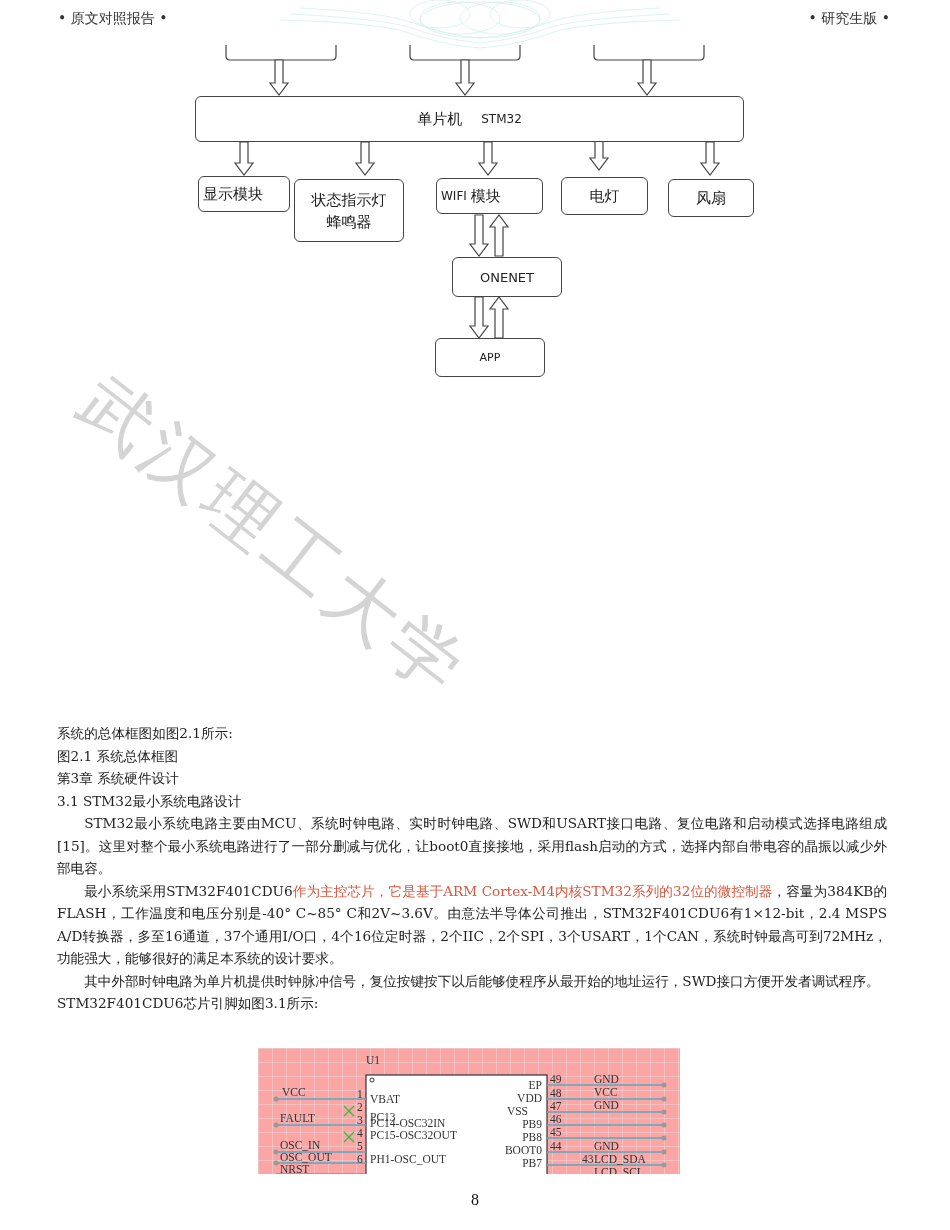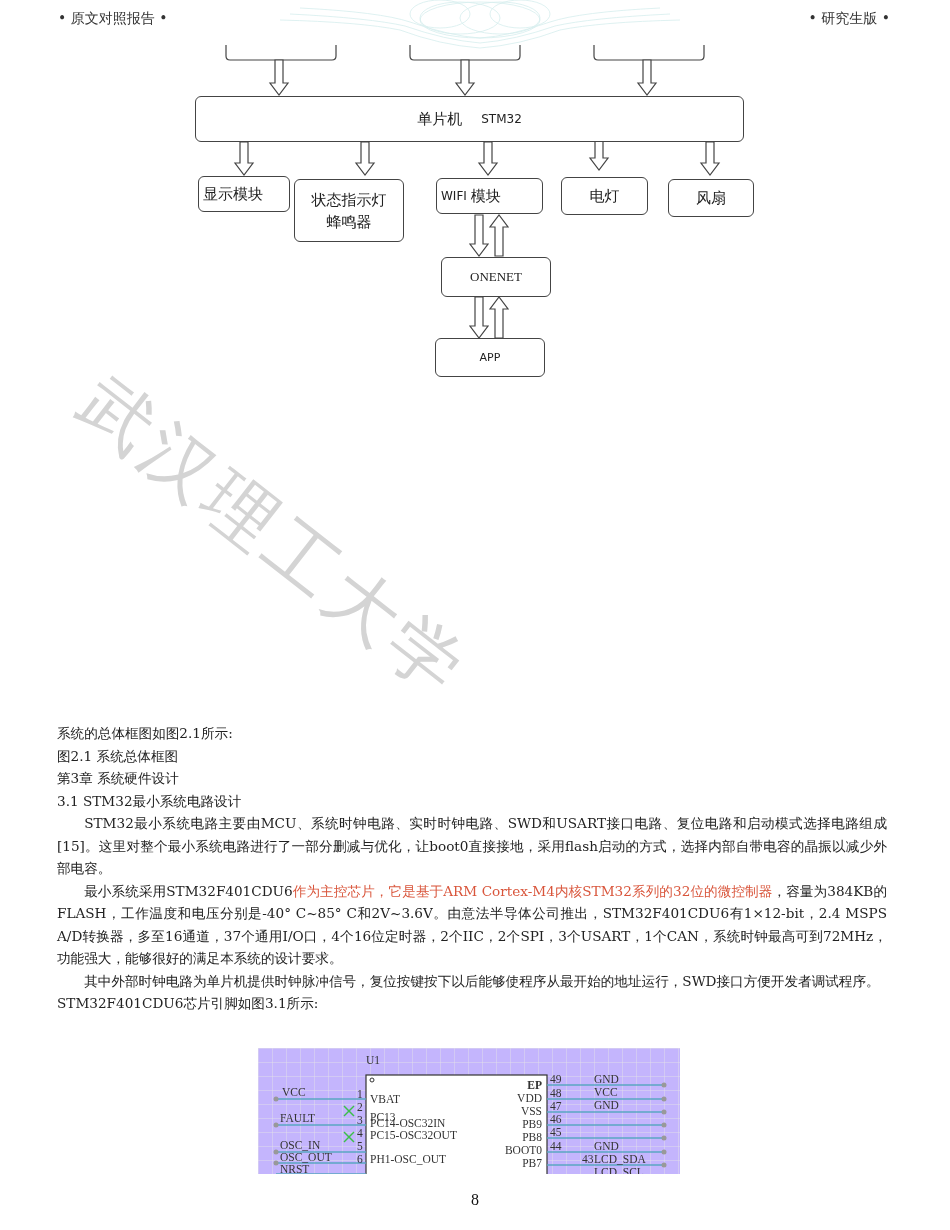--- a/index.html
+++ b/index.html
@@ -21,21 +21,21 @@
   .watermark { position: absolute; left: 118px; top: 355px; font-size: 72px; color: #d4d4d4;
                transform: rotate(38deg); transform-origin: left top; letter-spacing: 6px;
                font-family: "DejaVu Sans", sans-serif; font-weight: 300; white-space: nowrap; }
 
   .text { position: absolute; left: 57px; width: 830px; font-size: 13.6px; line-height: 22.5px; color: #222;
           font-family: "DejaVu Serif", "Liberation Serif", serif; }
   .para { text-indent: 2em; margin: 0; text-align: justify; }
   .line { margin: 0; }
   .red { color: #d9553b; }
 
-  .schem { position: absolute; left: 258px; top: 1048px; width: 422px; height: 126px; background: #c4b5fd;
+  .schem { position: absolute; left: 258px; top: 1048px; width: 422px; height: 126px; background: #fca5a5;
            overflow: hidden; font-family: "Liberation Serif", "DejaVu Serif", serif; font-size: 11.5px; color: #333; }
   .pagenum { position: absolute; left: 0; width: 950px; top: 1191px; text-align: center; font-size: 16px;
              font-family: "Liberation Serif", "DejaVu Serif", serif; color: #111; }
 </style>
 </head>
 <body>
 
 <div class="hdr hdr-left">• 原文对照报告 •</div>
 <div class="hdr hdr-right">• 研究生版 •</div>
 <svg class="guilloche" viewBox="0 0 400 55">
@@ -97,21 +97,21 @@
   </div>
 
   <div class="box" style="left:561px;top:177px;width:85px;height:36px;">
     <span>电灯</span>
   </div>
 
   <div class="box" style="left:668px;top:179px;width:84px;height:36px;">
     <span>风扇</span>
   </div>
 
-  <div class="box" style="left:441px;top:257px;width:108px;height:38px;font-family:Liberation Serif, serif;">
+  <div class="box" style="left:452px;top:257px;width:108px;height:38px;">
     <span class="small" style="font-size:13px">ONENET</span>
   </div>
 
   <div class="box" style="left:435px;top:338px;width:108px;height:37px;">
     <span class="small" style="font-size:11px">APP</span>
   </div>
 </div>
 
 <div class="watermark">武汉理工大学</div>
 
@@ -194,23 +194,23 @@
   <span style="position:absolute;left:99px;top:92px;">5</span>
   <span style="position:absolute;left:99px;top:105px;">6</span>
 
   <span style="position:absolute;left:112px;top:45px;">VBAT</span>
   <span style="position:absolute;left:112px;top:57px;margin-top:6px;">PC13</span>
   <span style="position:absolute;left:112px;top:69px;">PC14-OSC32IN</span>
   <span style="position:absolute;left:112px;top:81px;">PC15-OSC32OUT</span>
   <span style="position:absolute;left:112px;top:100px;margin-top:28px;">PH0-OSC_IN</span>
   <span style="position:absolute;left:112px;top:105px;">PH1-OSC_OUT</span>
 
-  <span style="position:absolute;right:138px;top:31px;font-weight:bold;">EP</span>
+  <span style="position:absolute;right:138px;top:31px;">EP</span>
   <span style="position:absolute;right:138px;top:44px;">VDD</span>
-  <span style="position:absolute;right:138px;top:57px;margin-left:36px;">VSS</span>
+  <span style="position:absolute;right:152px;top:57px;margin-left:36px;">VSS</span>
   <span style="position:absolute;right:138px;top:70px;">PB9</span>
   <span style="position:absolute;right:138px;top:83px;">PB8</span>
   <span style="position:absolute;right:138px;top:96px;">BOOT0</span>
   <span style="position:absolute;right:138px;top:109px;">PB7</span>
 
   <span style="position:absolute;left:292px;top:25px;">49</span>
   <span style="position:absolute;left:292px;top:39px;">48</span>
   <span style="position:absolute;left:292px;top:52px;">47</span>
   <span style="position:absolute;left:292px;top:65px;">46</span>
   <span style="position:absolute;left:292px;top:78px;">45</span>

